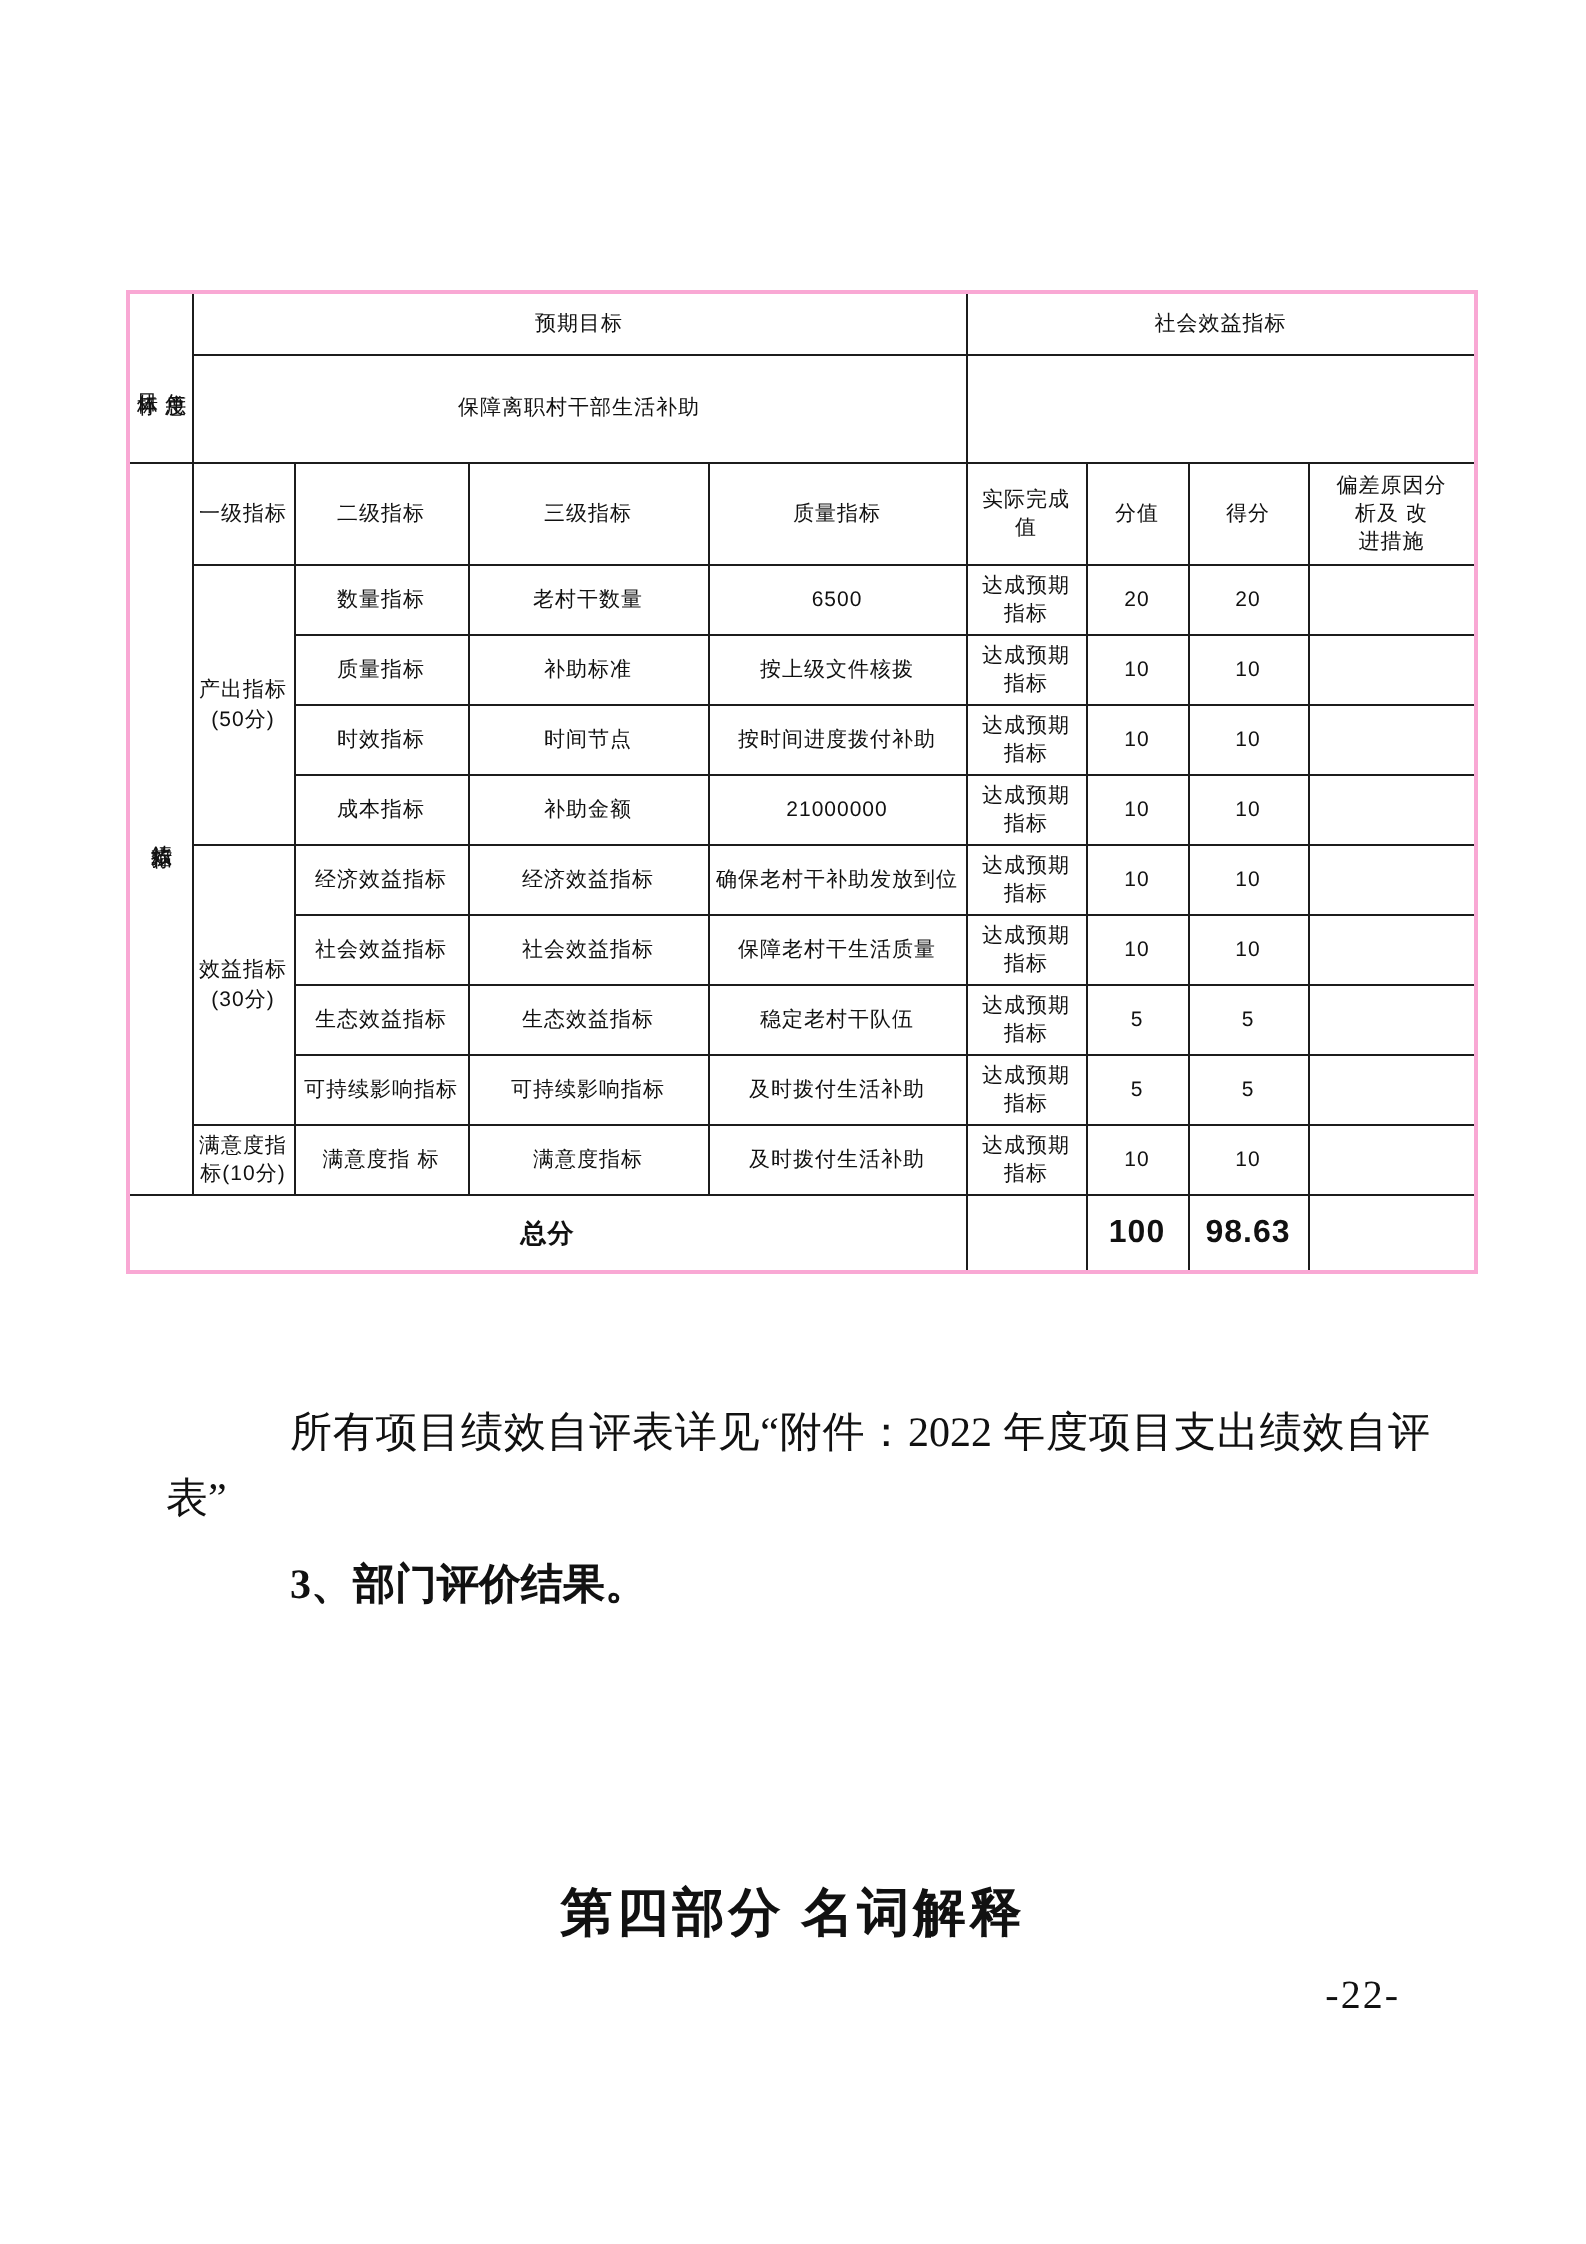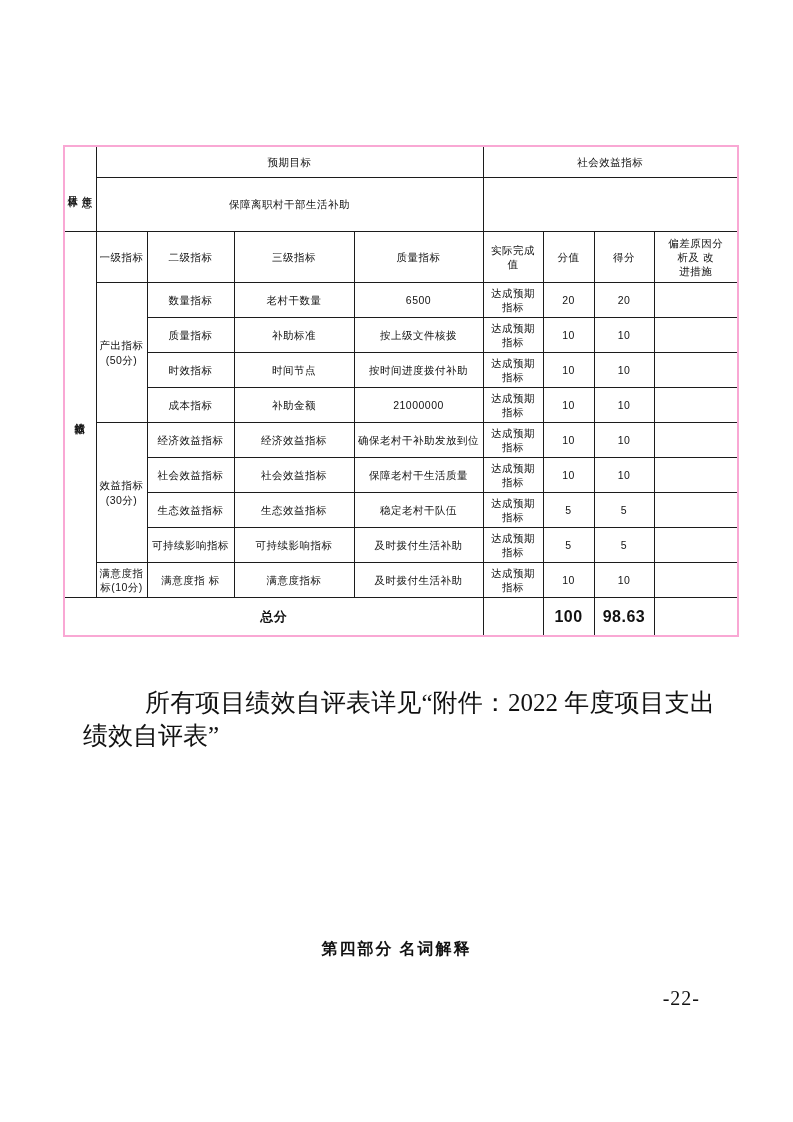--- a/index.html
+++ b/index.html
@@ -32,30 +32,30 @@
     letter-spacing:3px;line-height:16px;
   }
   .vside{
     writing-mode:vertical-rl;text-orientation:upright;
     letter-spacing:9px;
   }
   .total-label{font-weight:bold;font-size:13px;letter-spacing:2px;}
   .total-num{font-weight:bold;font-size:16px;}
   
   .bodytext{
-    position:absolute;left:83px;top:686px;width:632px;
-    font-size:25px;line-height:33px;text-align:justify;
+    position:absolute;left:83px;top:700px;width:632px;
+    font-size:21px;line-height:33px;text-align:justify;
   }
   .bodytext p{margin:0;}
   .p-indent{text-indent:62px;}
   .h3{font-weight:bold;margin-top:10px !important;}
   .p2{margin-top:5px !important;}
   .section-title{
     position:absolute;left:0;top:939px;width:793px;
-    text-align:center;font-size:16px;font-weight:bold;
+    text-align:center;font-size:26px;font-weight:bold;
     letter-spacing:2px;
   }
   .page-number{
     position:absolute;top:987px;right:93px;
     font-size:20px;letter-spacing:1px;
   }
 </style>
 </head>
 <body>
 
@@ -196,17 +196,18 @@
     <td></td>
     <td class="total-num">100</td>
     <td class="total-num">98.63</td>
     <td></td>
   </tr>
 </tbody>
   </table>
 
 <div class="bodytext">
   <p class="p-indent">所有项目绩效自评表详见“附件：2022 年度项目支出绩效自评表”</p>
+  <p class="p-indent h3">3、部门评价结果。</p>
 </div>
 
 <div class="section-title">第四部分  名词解释</div>
 
 <div class="page-number">-22-</div>
 
 </body></html>

